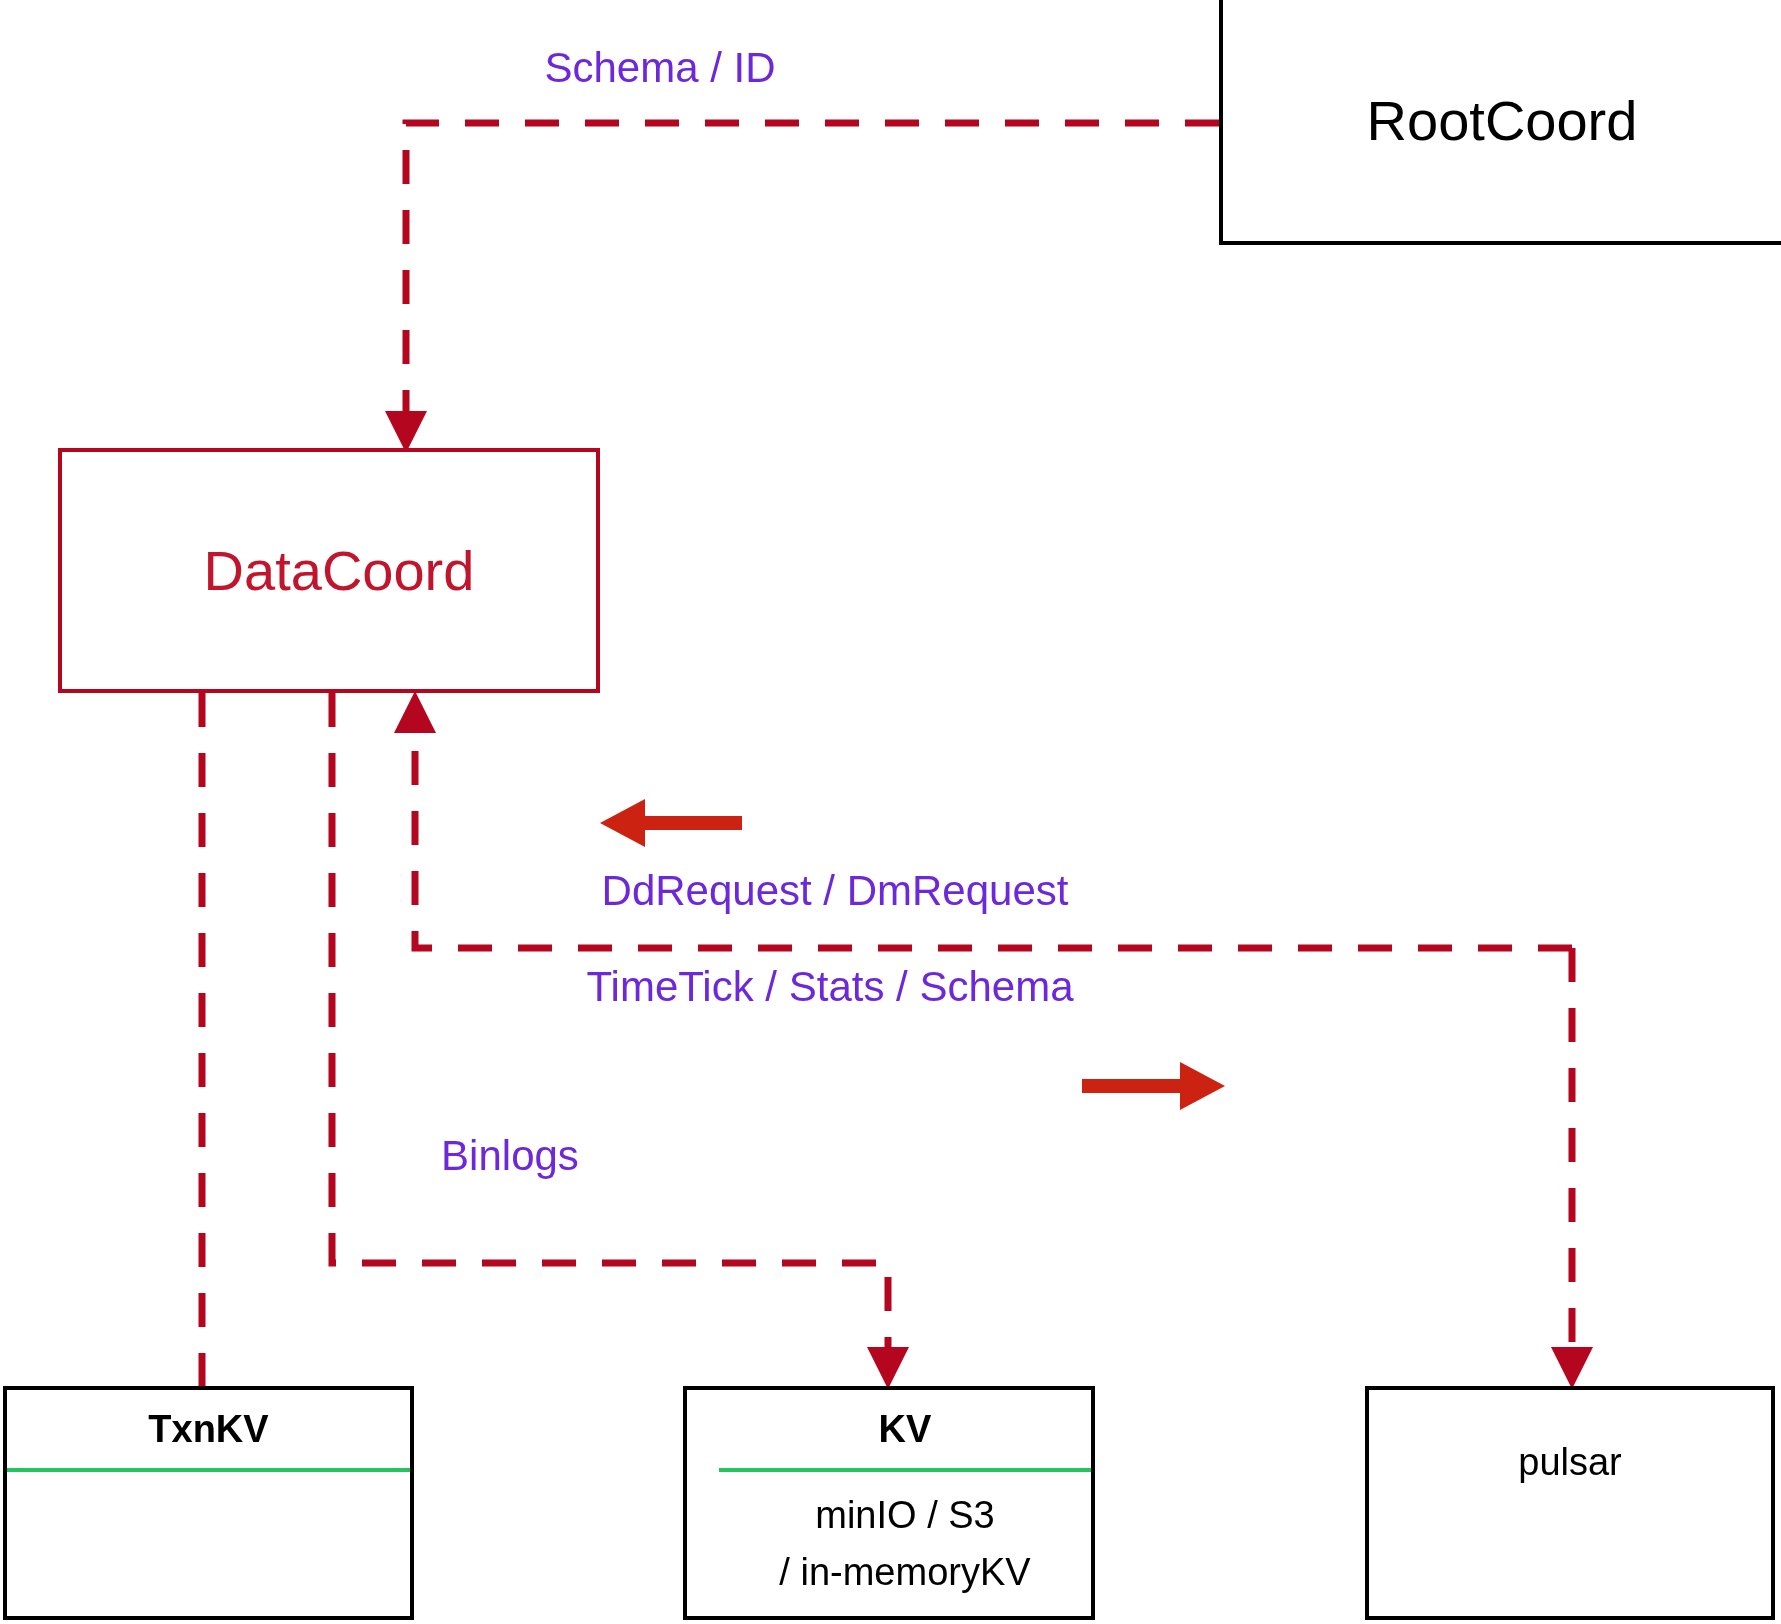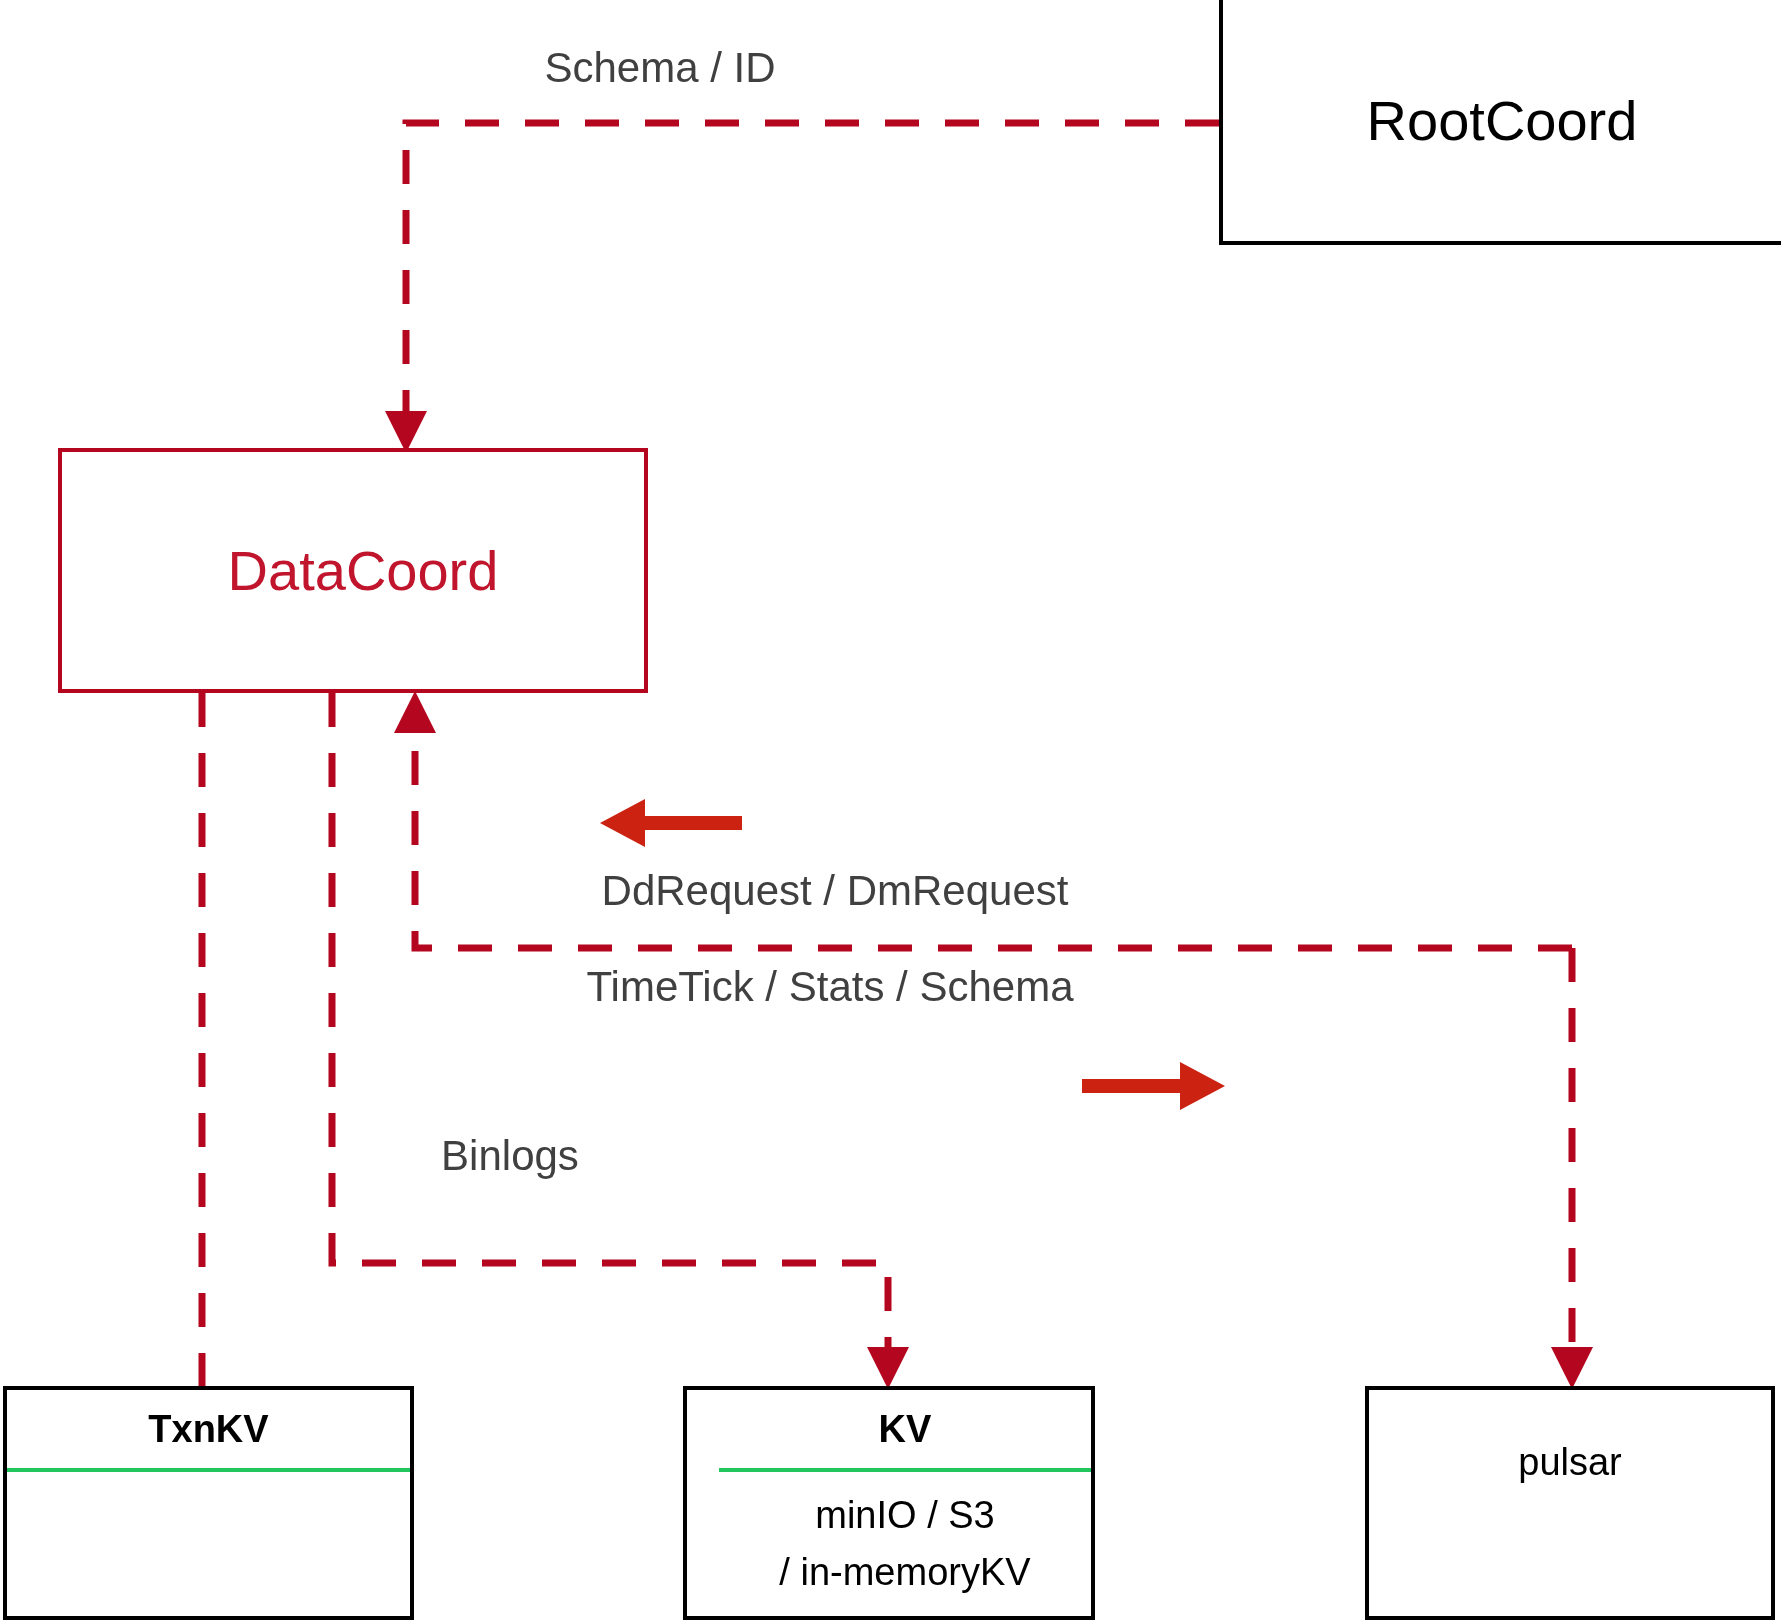--- a/index.html
+++ b/index.html
@@ -73,21 +73,21 @@
     flex-direction: column;
     align-items: center;
     justify-content: center;
     font-size: 38px;
     color: #000000;
     line-height: 1.5;
   }
   .kv-body span { display: block; text-align: center; white-space: nowrap; }
   .edge-label {
     position: absolute;
-    color: #404040;
+    color: #6d28d9;
     font-size: 42px;
     white-space: nowrap;
     text-align: center;
   }
 </style>
 </head>
 <body>
 
 <div id="canvas">
 
@@ -116,21 +116,21 @@
     <g>
       <line x1="1082" y1="1086" x2="1200" y2="1086" stroke="#cc2211" stroke-width="14"></line>
       <path d="M 1225 1086 L 1180 1062 L 1180 1110 z" fill="#cc2211"></path>
     </g>
   </svg>
 
   <div class="node-box node-plain" style="left:1219px; top:-4px; width:566px; height:249px;">
     <div class="node-title plain-title">RootCoord</div>
   </div>
 
-  <div class="node-box node-accent" style="left:58px; top:448px; width:590px; height:245px;padding-left:20px;">
+  <div class="node-box node-accent" style="left:58px; top:448px; width:542px; height:245px;padding-left:20px;">
     <div class="node-title accent-title">DataCoord</div>
   </div>
 
   <div class="node-box node-plain" style="left:3px; top:1386px; width:411px; height:234px;">
     <div class="kv-head">TxnKV</div>
   </div>
 
   <div class="node-box node-plain" style="left:683px; top:1386px; width:412px; height:234px;padding-left:32px;">
     <div class="kv-head">KV</div>
     <div class="kv-body">

